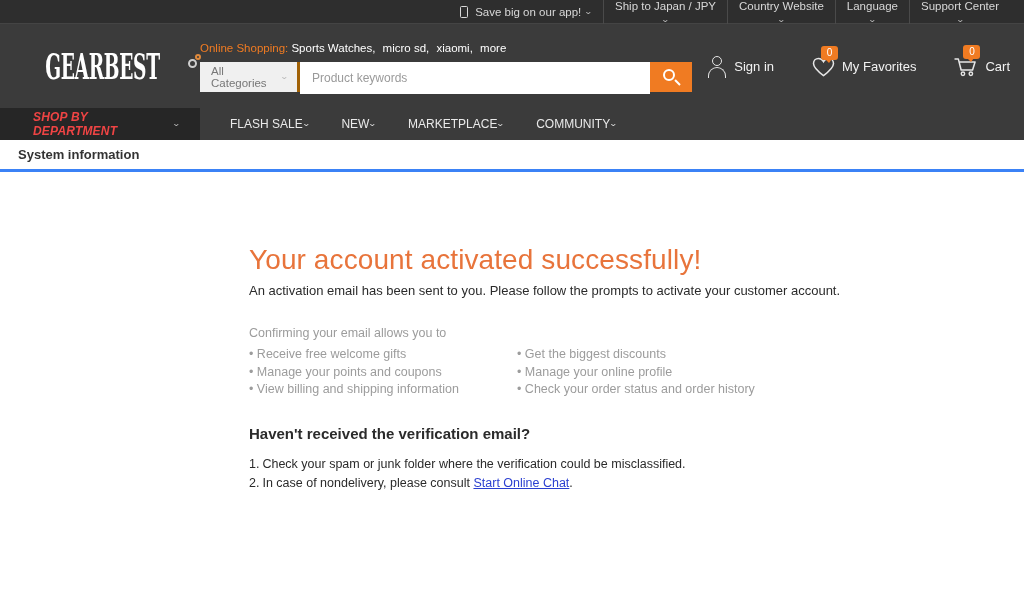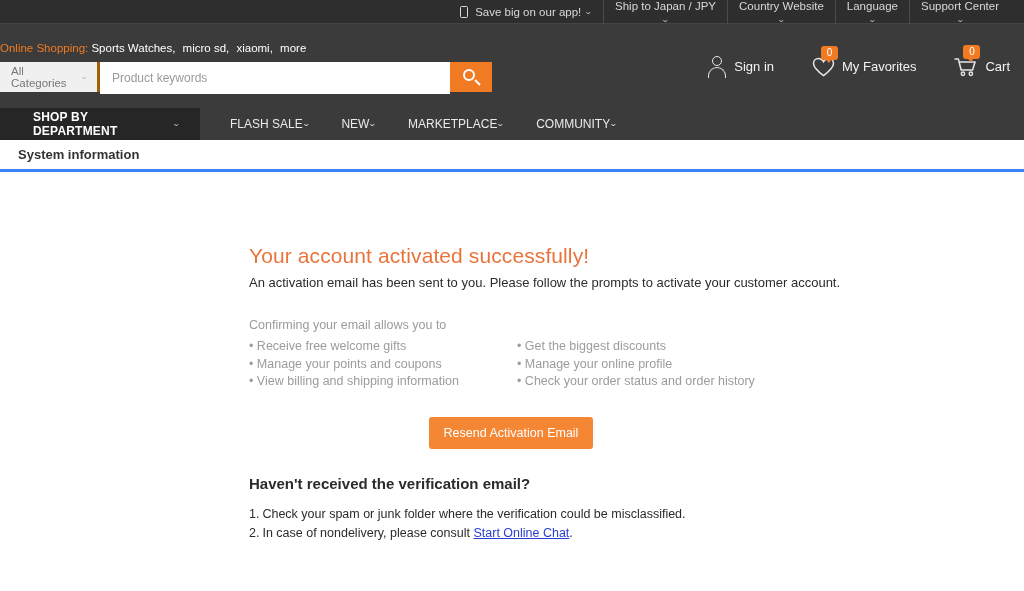--- a/index.html
+++ b/index.html
@@ -173,21 +173,21 @@
     display: flex;
     align-items: stretch;
   }
   .nav-dept {
     width: 200px;
     background: #262626;
     display: flex; align-items: center; justify-content: space-between;
     padding: 0 20px 0 33px;
     cursor: pointer;
   }
-  .nav-dept span.t { color:#ffffff; font-size: 12px; font-weight: bold; letter-spacing: .2px; }
+  .nav-dept span.t { color:#ef4444; font-size: 12px; font-weight: bold; letter-spacing: .2px; font-style: italic; }
   .nav-items { display: flex; align-items: center; padding-left: 14px; }
   .nav-item {
     display: flex; align-items: center; 
     color: #eaeaea;
     font-size: 12px;
     padding: 0 16px;
     cursor: pointer;
     height: 100%;
   }
   .nav-item .chev { color: #dcdcdc; }
@@ -199,21 +199,21 @@
     display: flex; align-items: center;
     padding-left: 18px;
     border-bottom: 3px solid #3b82f6;
   }
   .crumb-text { font-size: 13px; font-weight: bold; color: #333; }
 
   
   .content { padding: 72px 0 0 249px; }
   h1.headline {
     color: #e8743b;
-    font-size: 21px;
+    font-size: 28px;
     font-weight: normal;
     letter-spacing: .1px;
     margin-bottom: 7px;
   }
   .sub {
     font-size: 13px;
     color: #2b2b2b;
     margin-bottom: 28px;
   }
   .benefits {
@@ -282,20 +282,27 @@
     <div class="top-item">
       <span>Support Center</span>
       <span class="chev">⌄</span>
     </div>
 
   </div>
 </div>
 
 <div class="header">
 
+  <div class="logo-wrap">
+    <span class="logo-text">GEARBEST</span>
+    <span class="logo-gears">
+      <span class="gear gear-a"></span>
+      <span class="gear gear-b"></span>
+    </span>
+  </div>
 
   <div class="search-zone">
 
     <div class="shop-line">
       <span class="label">Online Shopping:</span>
       <a href="#">Sports Watches,</a>
       <a href="#">micro sd,</a>
       <a href="#">xiaomi,</a>
       <a href="#">more</a>
     </div>
@@ -396,23 +403,20 @@
       <div class="ben-li">View billing and shipping information</div>
     </div>
     <div class="ben-col">
       <div class="ben-head">&nbsp;</div>
       <div class="ben-li">Get the biggest discounts</div>
       <div class="ben-li">Manage your online profile</div>
       <div class="ben-li">Check your order status and order history</div>
     </div>
   </div>
 
-  <div class="resend-row">
-    <button class="resend-btn">Resend Activation Email</button>
-  </div>
 
   <h2 class="sub-headline">Haven't received the verification email?</h2>
 
   <ol class="steps">
     <li>
       <span class="num">1.</span><span>Check your spam or junk folder where the verification could be misclassified.</span>
     </li>
     <li>
       <span class="num">2.</span><span>In case of nondelivery, please consult </span><a class="chat-link" href="#">Start Online Chat</a><span>.</span>
     </li>

